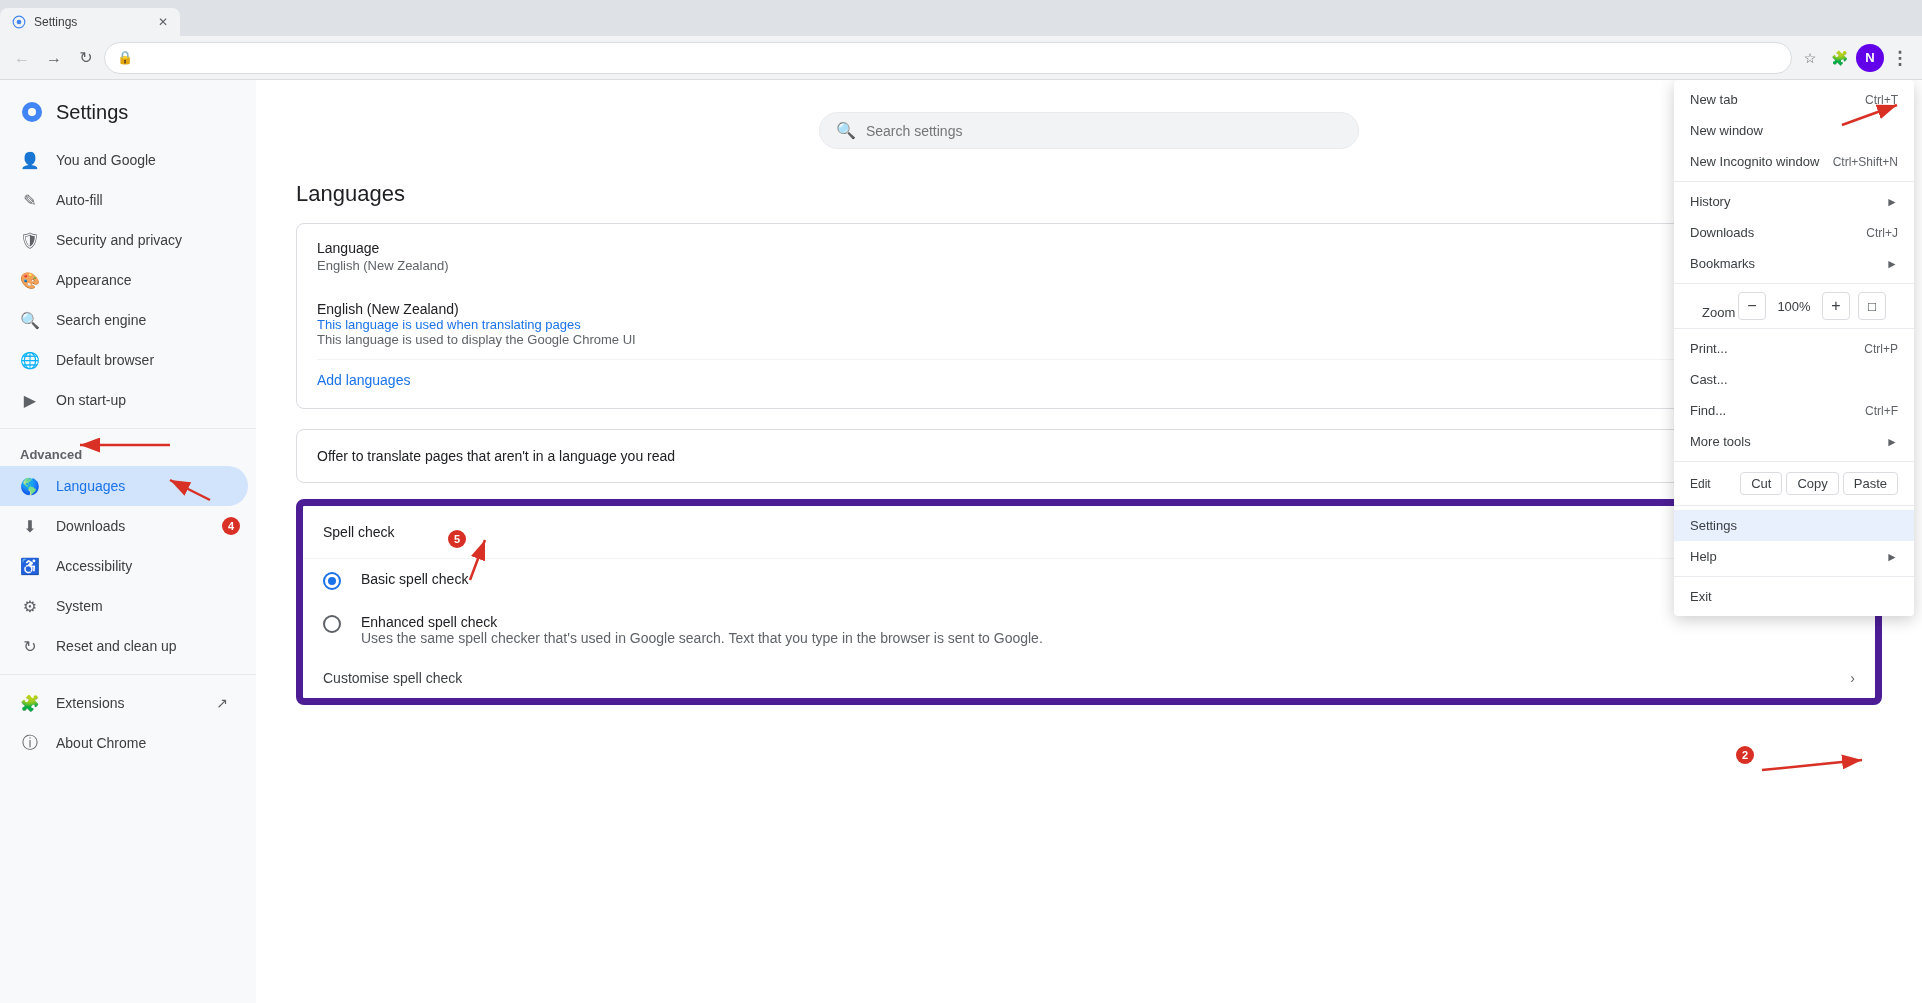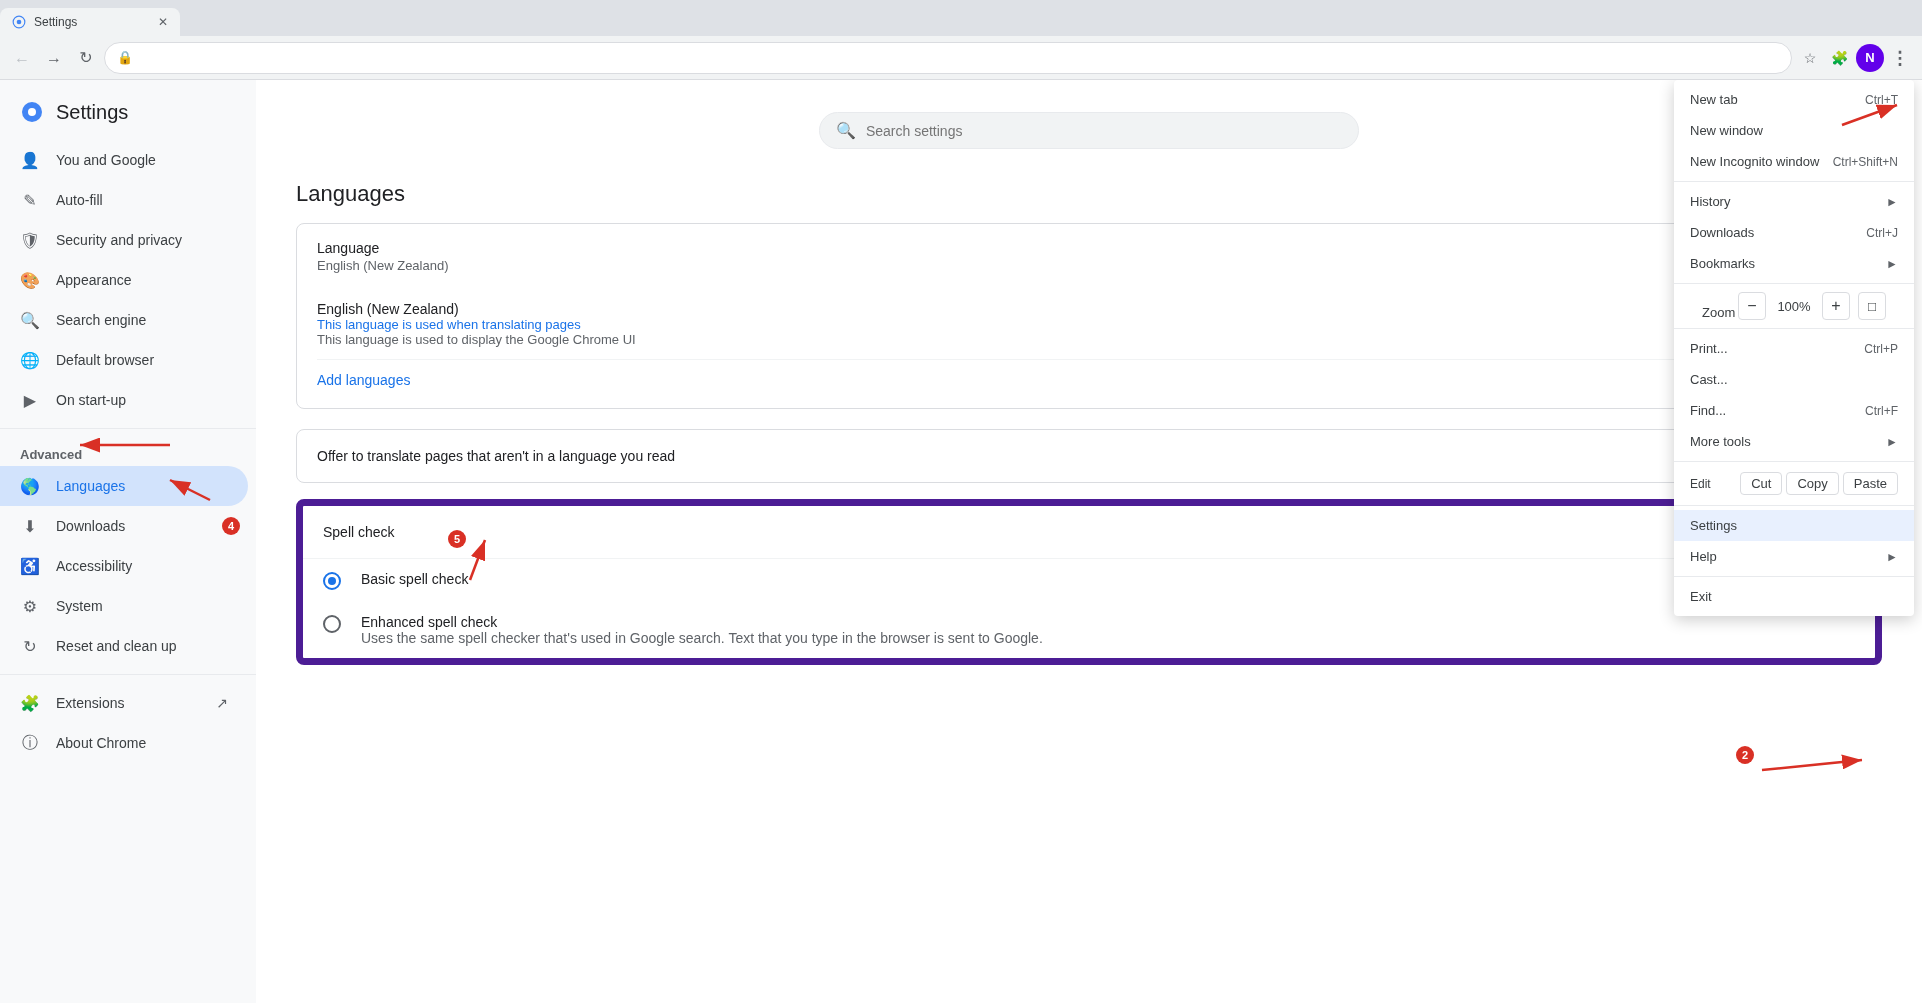--- a/index.html
+++ b/index.html
@@ -260,20 +260,24 @@
           <div class="main">Basic spell check</div>
         </div>
       </div>
       <div class="radio-option">
         <div class="radio-btn unchecked"></div>
         <div class="radio-label">
           <div class="main">Enhanced spell check</div>
           <div class="sub">Uses the same spell checker that's used in Google search. Text that you type in the browser is sent to Google.</div>
         </div>
       </div>
+      <div class="customise-row">
+        <span>Customise spell check</span>
+        <span class="chevron-right">›</span>
+      </div>
     </div>
   </div>
 
   <div class="chrome-menu">
     <div class="menu-item">
       <span>New tab</span>
       <span class="menu-shortcut">Ctrl+T</span>
     </div>
     <div class="menu-item">
       <span>New window</span>

